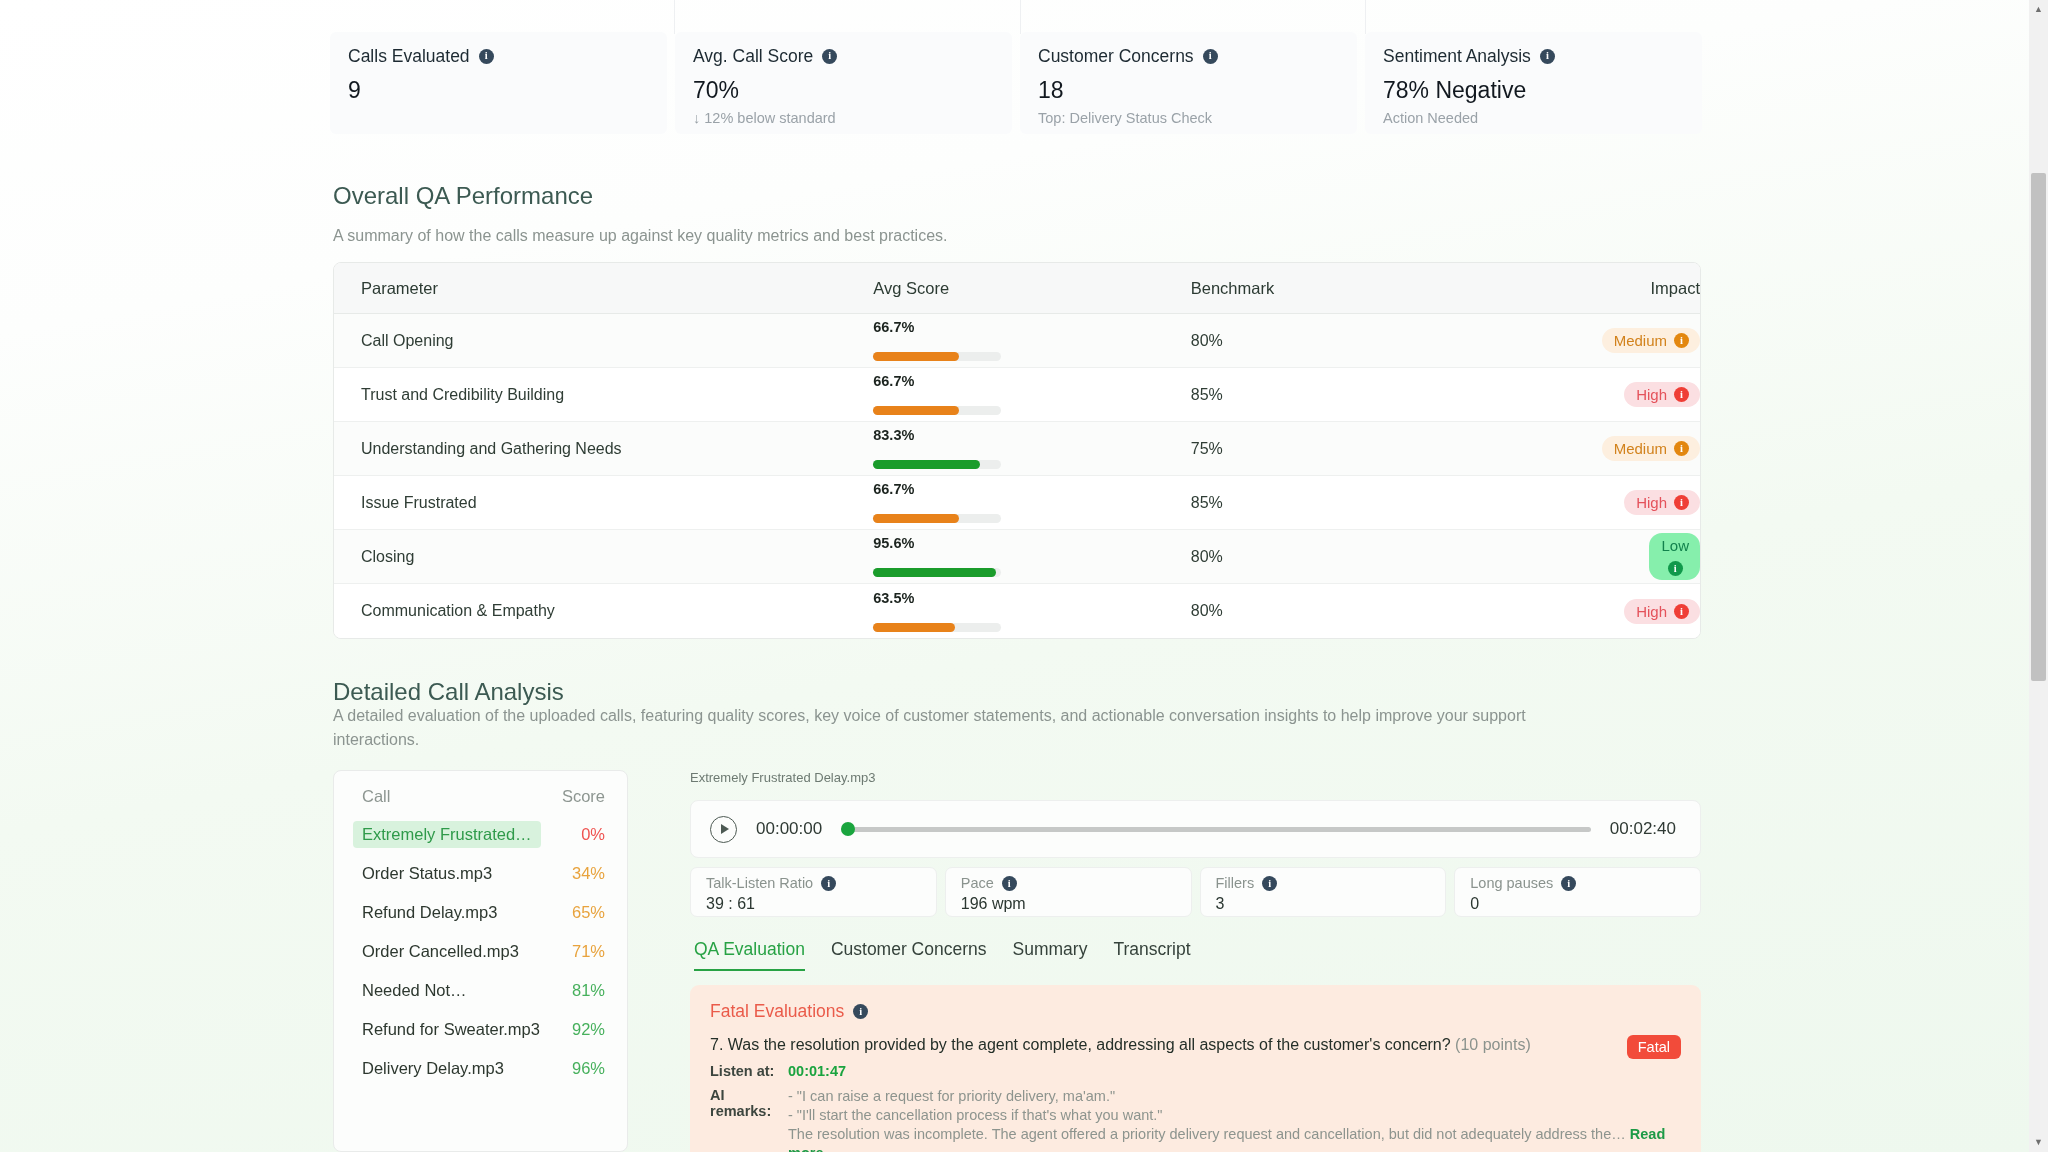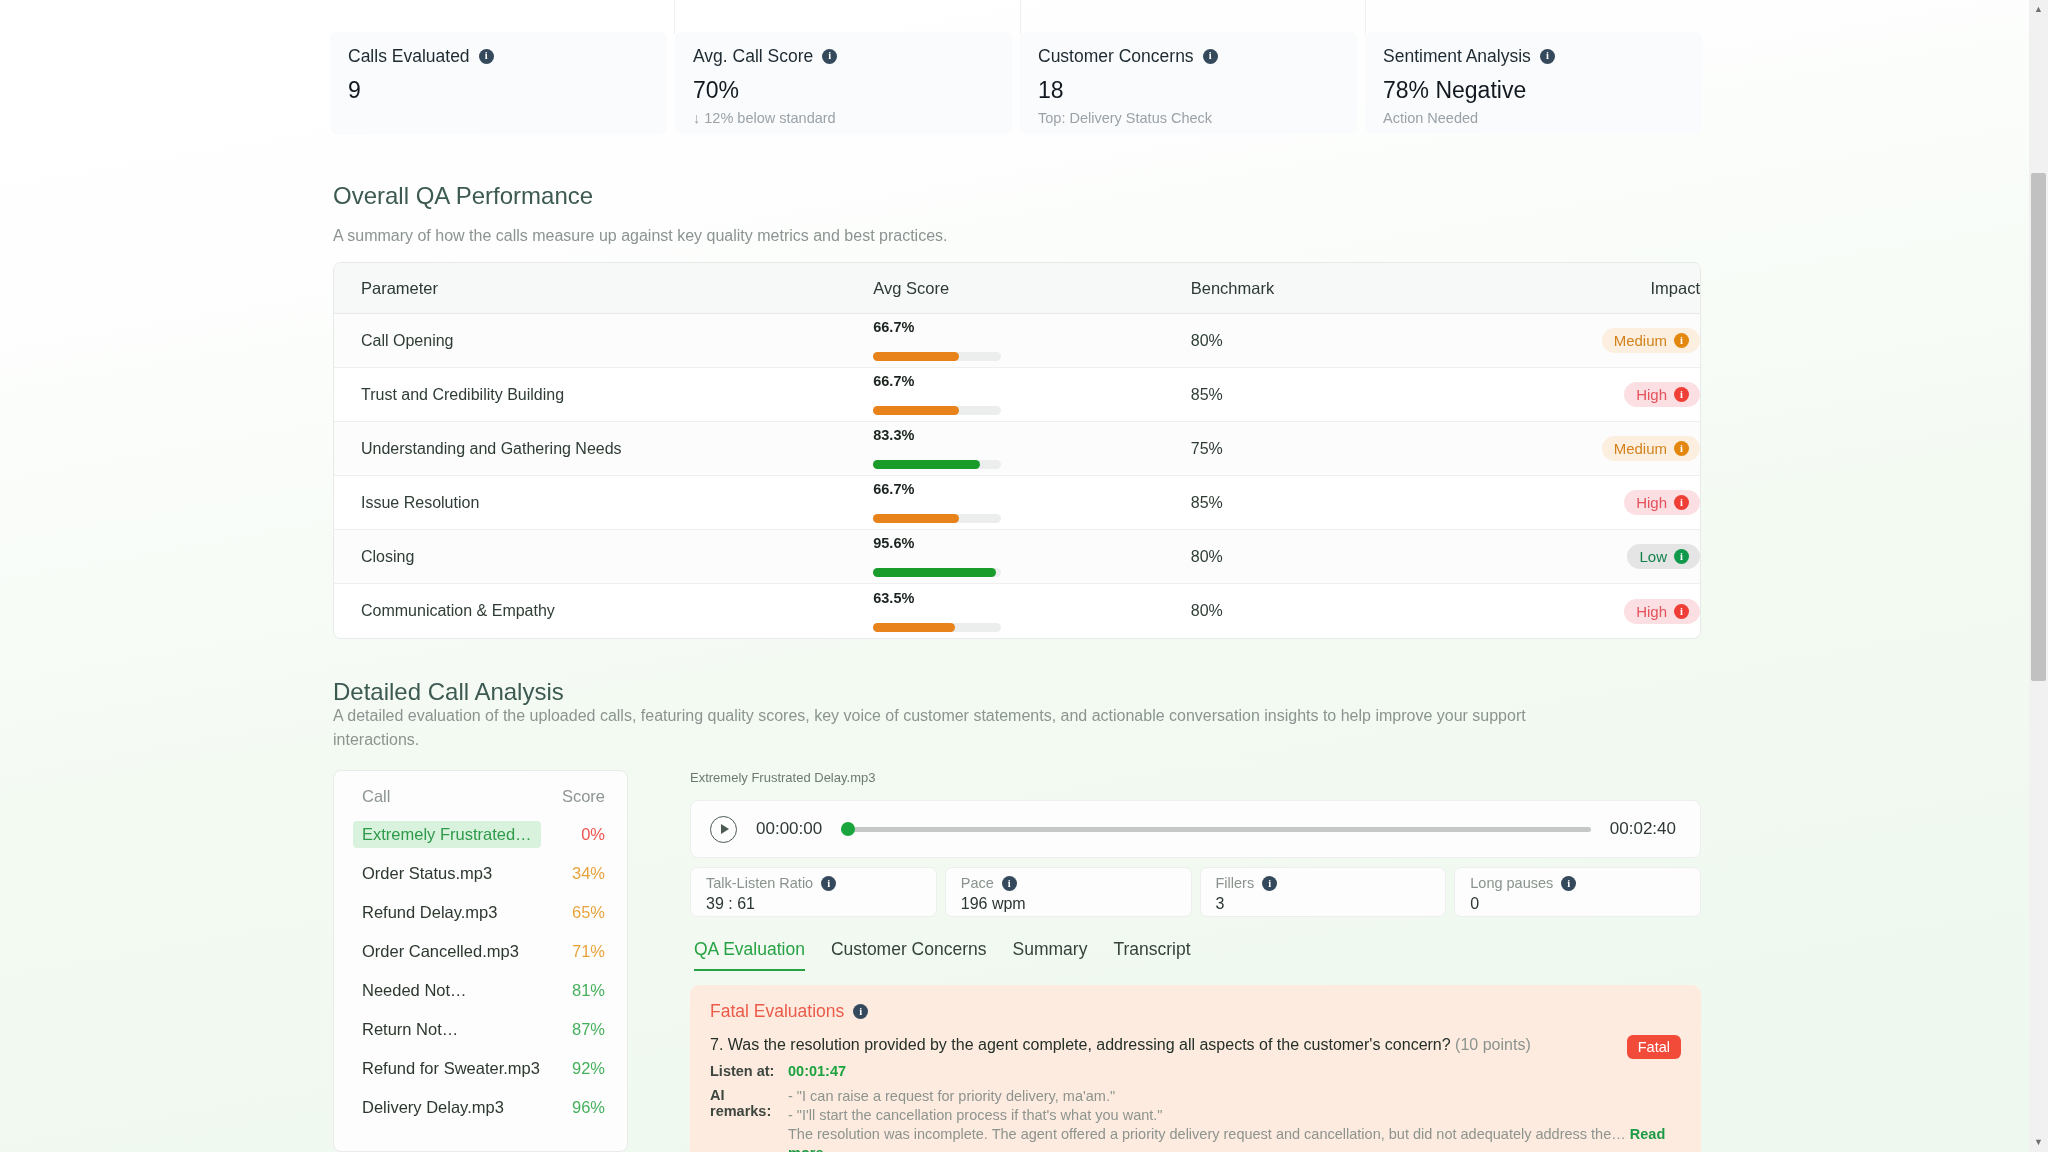--- a/index.html
+++ b/index.html
@@ -109,21 +109,21 @@
   .bar-fill { height: 9px; border-radius: 5px; }
   .bench { font-size: 16px; color: #2f3d35; }
   .badge {
     display: inline-flex; align-items: center; gap: 7px;
     padding: 4px 11px 4px 12px;
     border-radius: 13px;
     font-size: 15px;
   }
   .badge.medium { background: #fdefdf; color: #d2821c; }
   .badge.high   { background: #fbdfe2; color: #e4525b; }
-  .badge.low    { background: #e5e5e5; color: #12824d; }
+  .badge.low    { background: #86efac; color: #12824d; flex-direction: column; }
 
   
   .dca-panel {
     position: absolute; left: 333px; top: 770px;
     width: 295px; height: 382px;
     background: #fcfdfc;
     border: 1px solid #e9ebea;
     border-radius: 8px;
     padding: 9px 0 0 0;
     overflow: hidden;
@@ -354,21 +354,21 @@
       <div class="c3 bench">75%</div>
       <div class="c4">
         <span class="badge medium">
           <span>Medium</span>
           <span class="info-dot orange">i</span>
         </span>
       </div>
     </div>
 
     <div class="qa-row">
-      <div class="c1 param-name">Issue Resolution</div>
+      <div class="c1 param-name">Issue Frustrated</div>
       <div class="c2">
         <div class="score-wrap">
           <div class="score-val">66.7%</div>
           <div class="bar-track">
             <div class="bar-fill" style="width: 66.7%; background: rgb(232, 130, 26);"></div>
           </div>
         </div>
       </div>
       <div class="c3 bench">85%</div>
       <div class="c4">
@@ -441,24 +441,20 @@
     </div>
     <div class="call-item">
       <span class="call-name">Order Cancelled.mp3</span>
       <span class="call-score" style="color: rgb(232, 163, 61);">71%</span>
     </div>
     <div class="call-item">
       <span class="call-name">Needed Not…</span>
       <span class="call-score" style="color: rgb(70, 176, 92);">81%</span>
     </div>
     <div class="call-item">
-      <span class="call-name">Return Not…</span>
-      <span class="call-score" style="color: rgb(70, 176, 92);">87%</span>
-    </div>
-    <div class="call-item">
       <span class="call-name">Refund for Sweater.mp3</span>
       <span class="call-score" style="color: rgb(70, 176, 92);">92%</span>
     </div>
     <div class="call-item">
       <span class="call-name">Delivery Delay.mp3</span>
       <span class="call-score" style="color: rgb(70, 176, 92);">96%</span>
     </div>
   </div>
 
   <div class="player-col">

